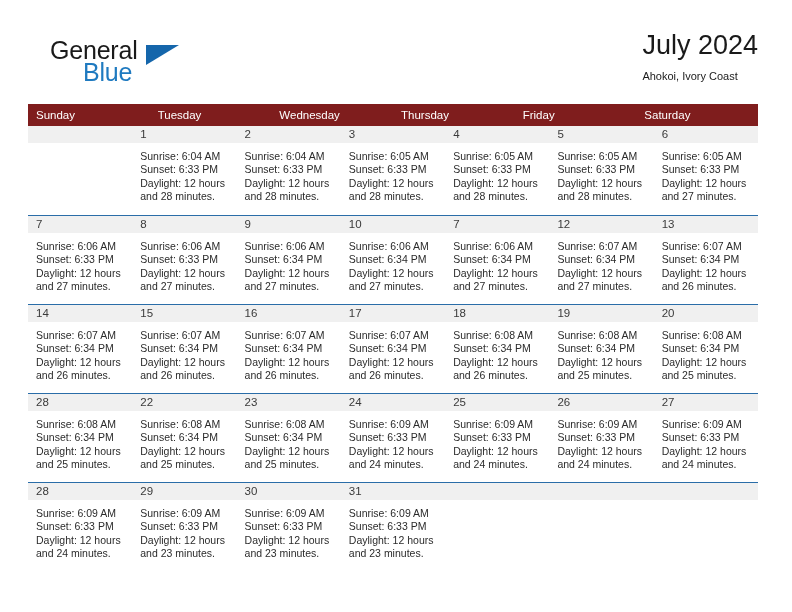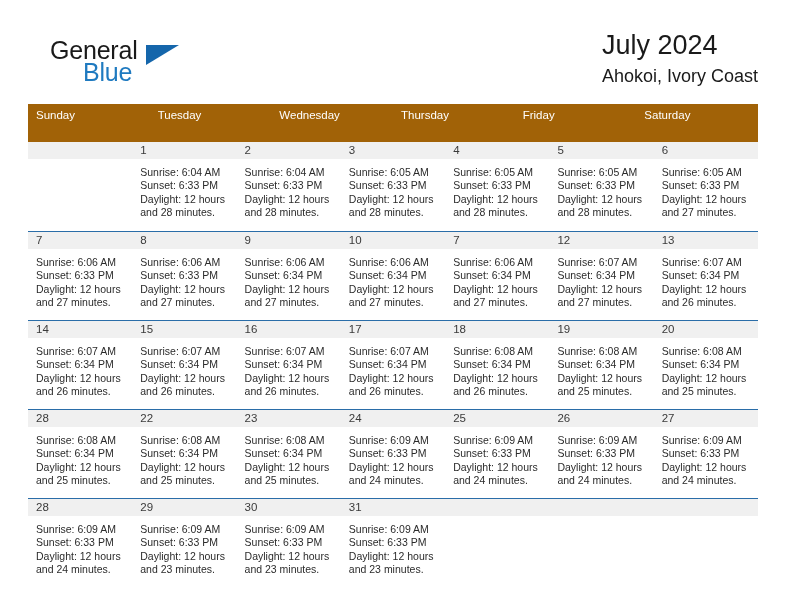--- a/index.html
+++ b/index.html
@@ -70,38 +70,38 @@
     right: 0;
     top: 0;
   }
   .month-title {
     font-size: 27px;
     color: #1a1a1a;
     line-height: 34px;
     white-space: nowrap;
   }
   .location {
-    font-size: 18px;
+    font-size: 11px;
     color: #1a1a1a;
     line-height: 20px;
     margin-top: 4px;
     white-space: nowrap;
   }
 
   
   .calendar {
     position: absolute;
     left: 28px;
     top: 104px;
     width: 730px;
   }
   .dow-row {
     display: flex;
-    background: #a16207;
-    height: 38px;
+    background: #7f1d1d;
+    height: 22px;
   }
   .dow {
     flex: 1 1 0;
     color: #ffffff;
     font-size: 11.5px;
     line-height: 22px;
     padding-left: 8px;
     box-sizing: border-box;
     white-space: nowrap;
   }

